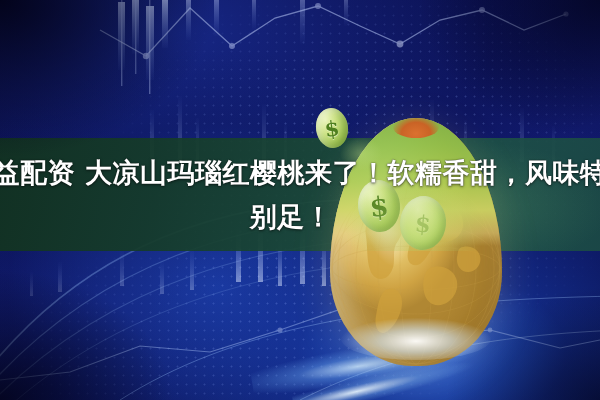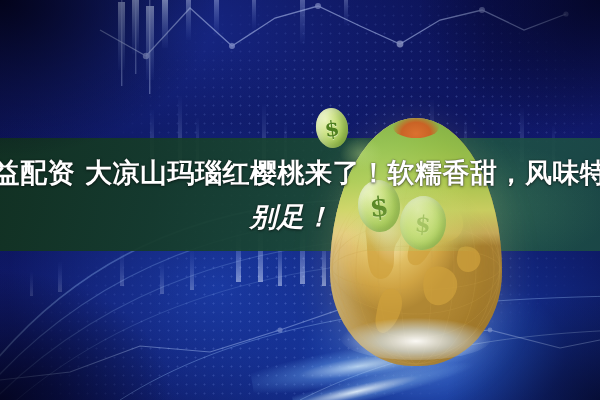--- a/index.html
+++ b/index.html
@@ -105,21 +105,20 @@
     font-size: 27px;
     font-weight: bold;
     line-height: 44px;
     letter-spacing: 0.5px;
     text-align: center;
     white-space: nowrap;
     text-shadow: 0 1px 3px rgba(0,0,0,0.55), 0 0 1px rgba(0,0,0,0.9);
   }
   .headline-line.l2 {
     margin-left: -18px;
-    font-style: italic;
   }
 
   
   .egg-wrap {
     position: absolute;
     left: 330px;
     top: 118px;
     width: 172px;
     height: 248px;
     z-index: 20;

